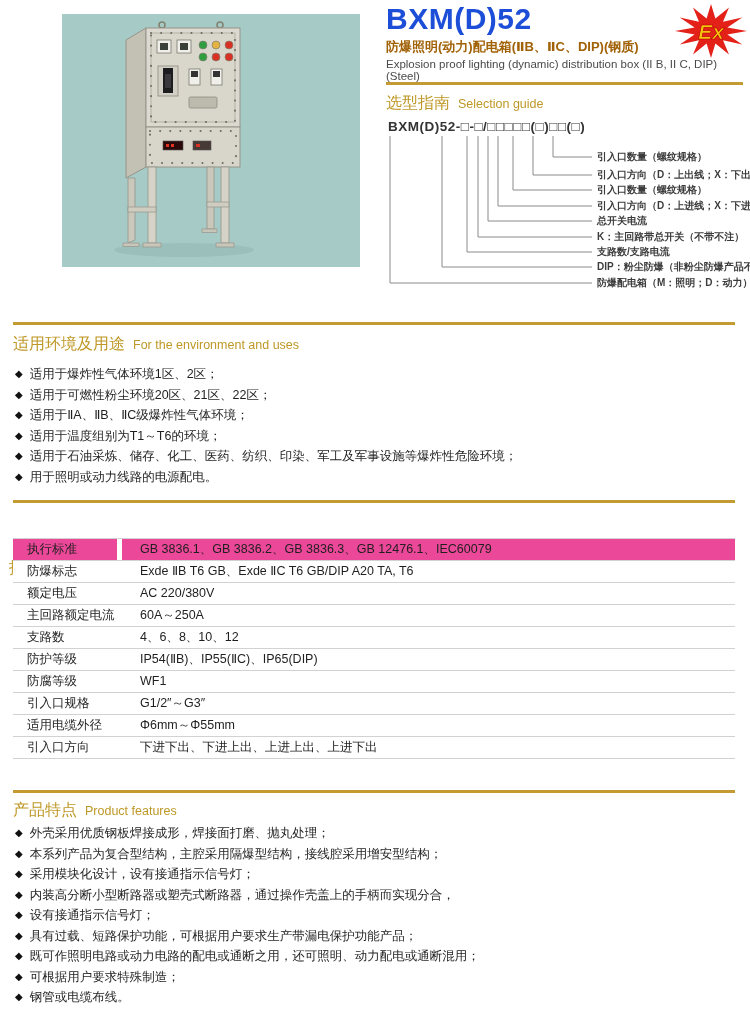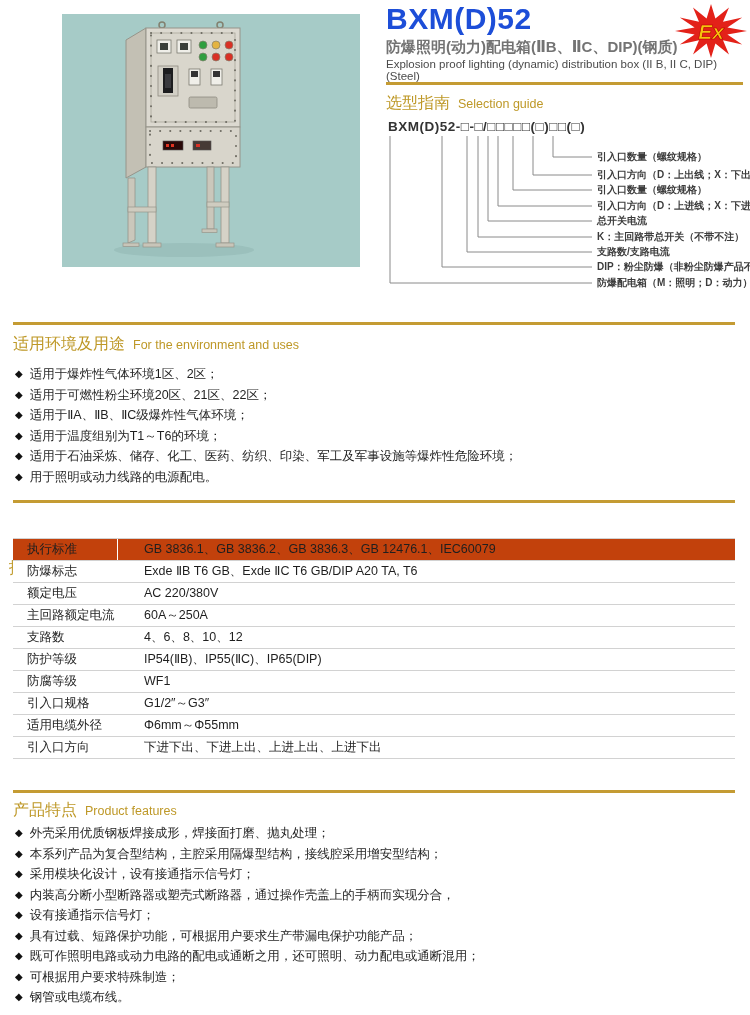--- a/index.html
+++ b/index.html
@@ -15,21 +15,21 @@
     position:absolute; left:62px; top:14px; width:298px; height:253px;
     background:#a6cbc7;
   }
   
   .title {
     position:absolute; left:386px; top:2px;
     font-size:30px; font-weight:bold; color:#1d4ed8; letter-spacing:.5px;
   }
   .subtitle-cn {
     position:absolute; left:386px; top:38px; width:300px;
-    font-size:15px; font-weight:600; color:#737373;
+    font-size:13px; font-weight:600; color:#a16207;
   }
   .subtitle-en {
     position:absolute; left:386px; top:58px; width:360px;
     font-size:11.5px; color:#4a4a4a;
   }
   .ex-logo { position:absolute; left:674px; top:2px; width:74px; height:58px; }
   .rule { position:absolute; height:3px; background:#c49b33; }
   .rule-top    { left:386px; top:82px;  width:357px; }
   .rule-env    { left:13px;  top:322px; width:722px; }
   .rule-tech   { left:13px;  top:500px; width:722px; }
@@ -60,27 +60,27 @@
   .bullets-feat { top:823px; }
   .bullet-row { display:flex; align-items:flex-start; height:20.5px; }
   .diamond { font-size:10px; color:#111; margin:4px 7px 0 0; flex:none; }
   .bullet-text { font-size:12.5px; color:#1f1f1f; line-height:20.5px; white-space:nowrap; }
   
   .ptable {
     position:absolute; left:13px; top:538px; width:722px;
     border-top:1px solid #d2d2d2;
   }
   .prow { display:flex; height:22px; border-bottom:1px solid #d2d2d2; background:#fff; }
-  .prow.tan { background:#c2410c; }
+  .prow.tan { background:#ec4899; }
   .pcell-label {
     width:104px; flex:none; padding-left:14px;
     font-size:12.5px; color:#1f1f1f; line-height:21px; white-space:nowrap;
   }
   .pcell-value {
-    flex:1; border-left:1px solid #ffffff; padding-left:26px;
+    flex:1; border-left:5px solid #ffffff; padding-left:18px;
     font-size:12.5px; color:#1f1f1f; line-height:21px; white-space:nowrap;
   }
 </style>
 </head>
 <body>
 
 <div class="page">
 
   <div class="photo">
     <svg width="298" height="253" viewBox="0 0 298 253">

